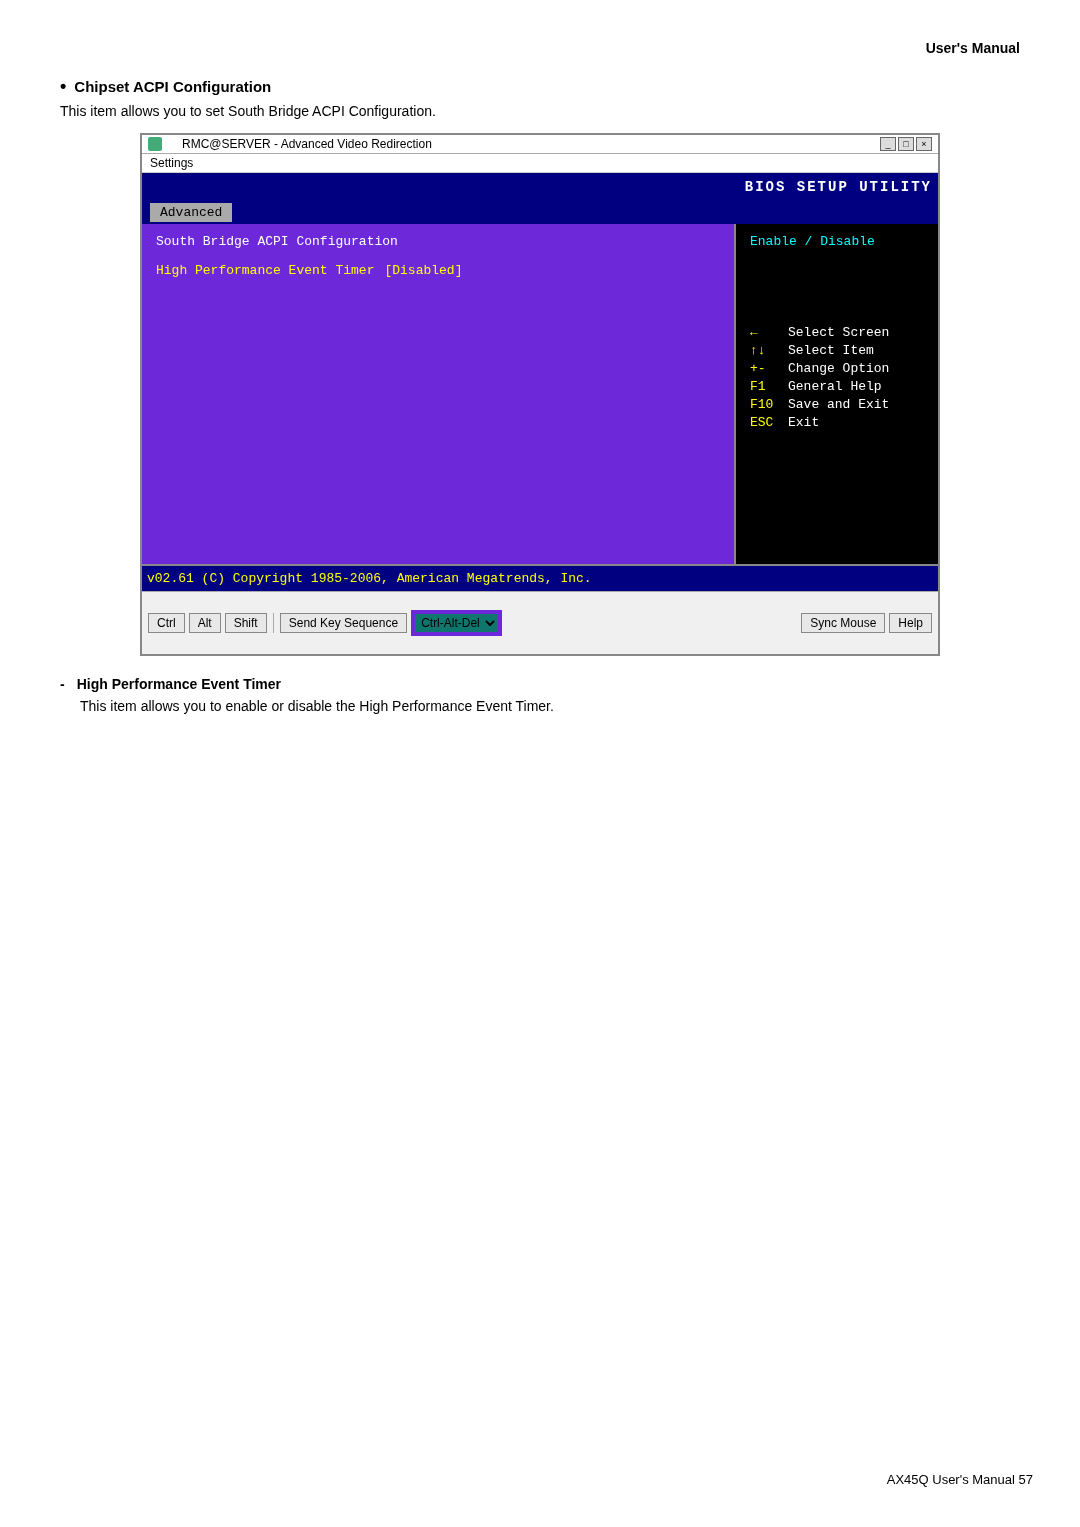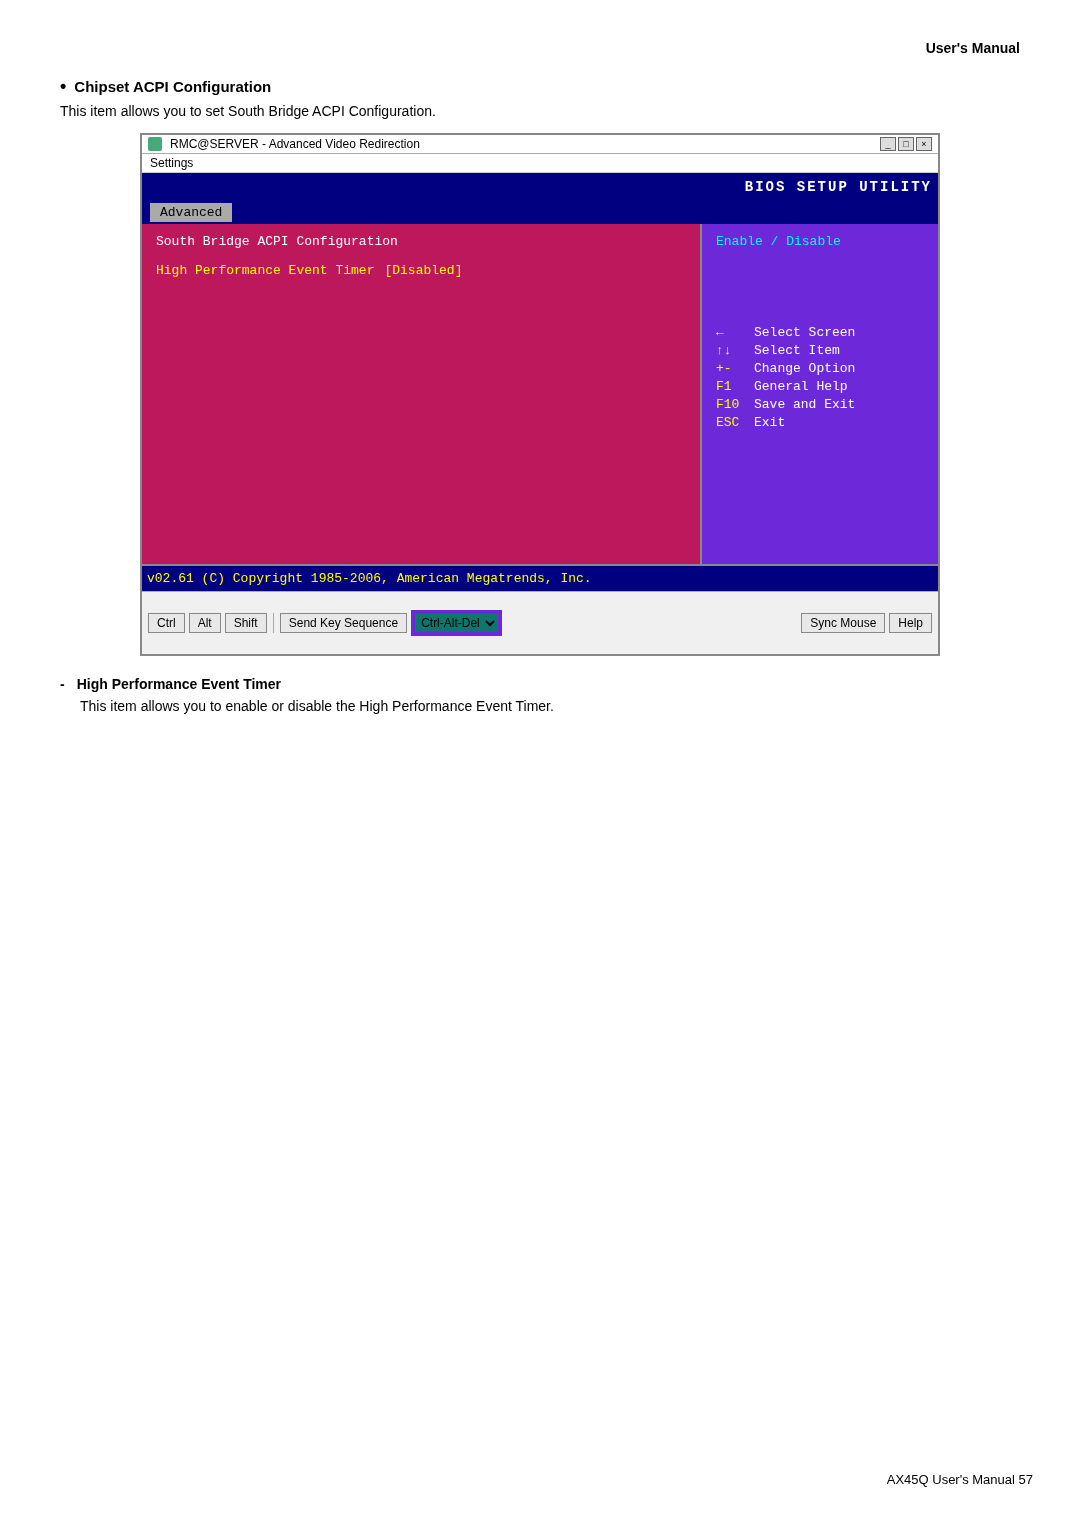--- a/index.html
+++ b/index.html
@@ -43,21 +43,21 @@
       border-bottom: 1px solid #aaa;
       display: flex;
       align-items: center;
       justify-content: space-between;
       padding: 2px 6px;
       font-size: 12px;
     }
     .window-titlebar-left {
       display: flex;
       align-items: center;
-      gap: 8px;
+      gap: 20px;
     }
     .window-icon {
       width: 14px;
       height: 14px;
       background: #4a7;
       border-radius: 2px;
     }
     .window-title-text { font-size: 12px; color: #000; }
     .window-controls {
       display: flex;
@@ -112,27 +112,27 @@
       background: #aaa;
       color: #000;
     }
     .bios-content {
       display: flex;
       background: #000080;
       min-height: 340px;
     }
     .bios-left {
       flex: 1;
-      background: #be185d;
+      background: #6d28d9;
       padding: 10px 14px;
       border-right: 2px solid #888;
     }
     .bios-right {
-      width: 236px;
-      background: #6d28d9;
+      width: 202px;
+      background: #000000;
       padding: 10px 14px;
       color: #00ffff;
       font-family: 'Courier New', monospace;
       font-size: 13px;
     }
     .bios-section-header {
       color: #fff;
       font-family: 'Courier New', monospace;
       font-size: 13px;
       margin-bottom: 14px;

